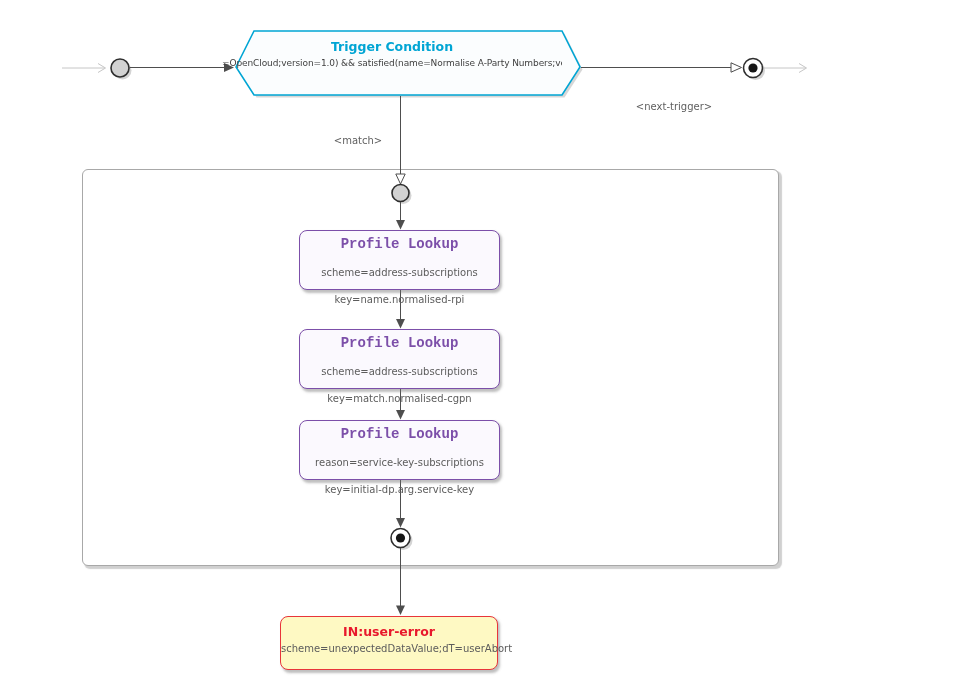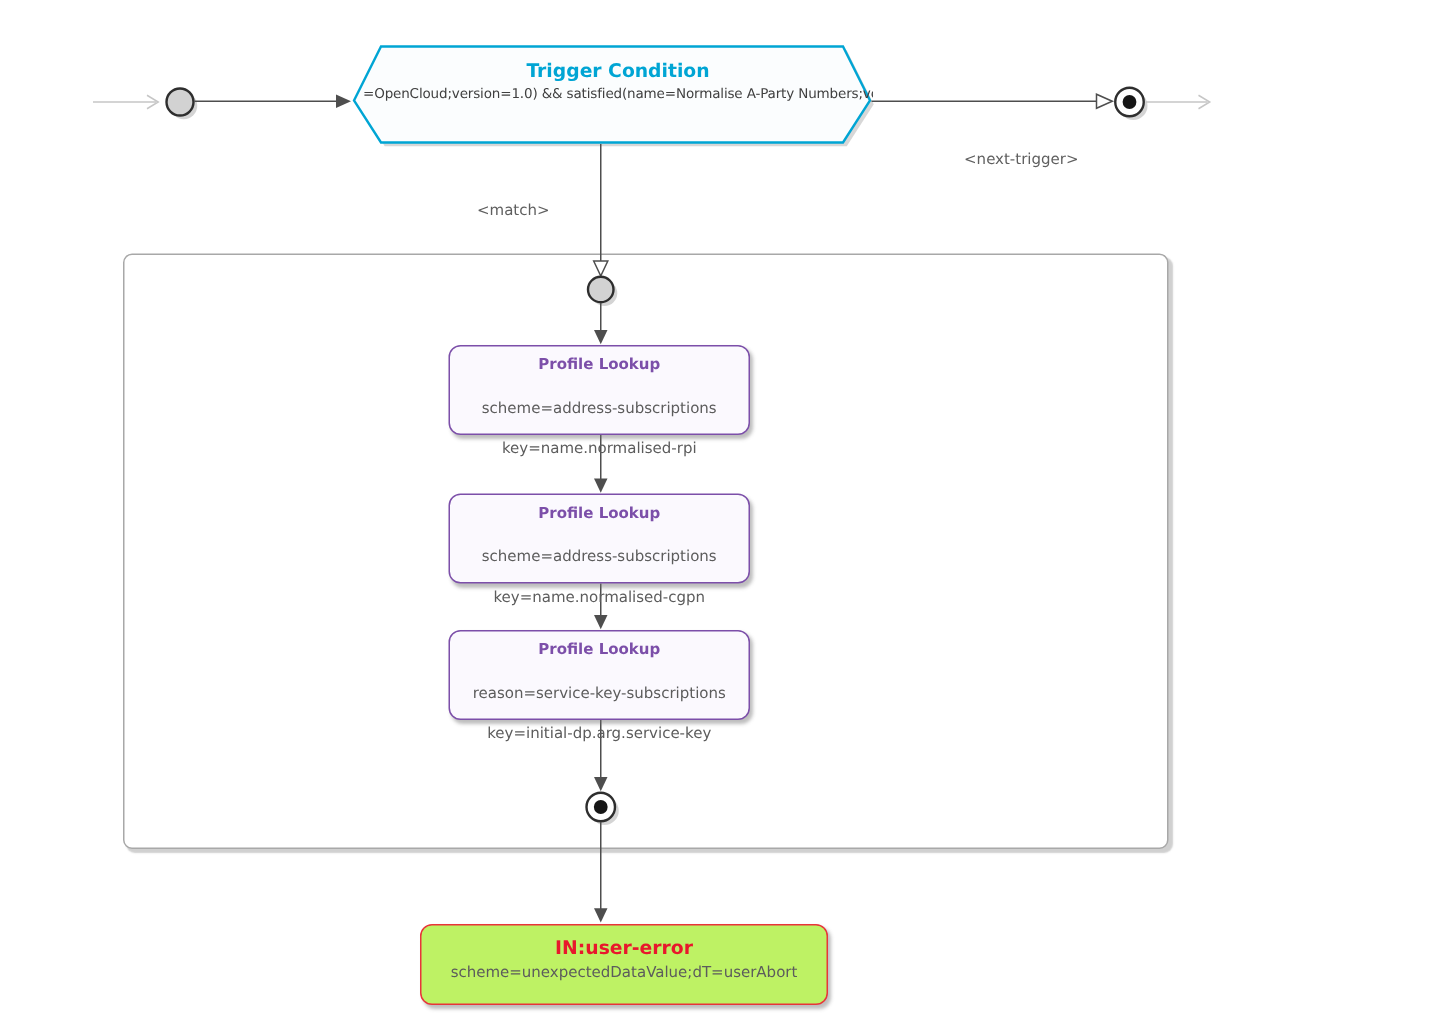--- a/index.html
+++ b/index.html
@@ -8,47 +8,47 @@
     font-family:"DejaVu Sans","Liberation Sans",sans-serif;overflow:hidden;
   }
   .layer{position:absolute;left:0;top:0;z-index:1;}
   
   .frame{
     position:absolute;left:82px;top:169px;width:695px;height:395px;
     background:#ffffff;border:1px solid #a8a8a8;border-radius:6px;
     box-shadow:2.5px 2.5px 1px rgba(150,150,150,0.45);z-index:0;
   }
   
-  .hex-label{position:absolute;left:242px;top:39px;width:340px;text-align:center;z-index:2;}
+  .hex-label{position:absolute;left:222px;top:39px;width:340px;text-align:center;z-index:2;}
   .hex-title{color:#00a5d4;font-weight:bold;font-size:12.5px;line-height:15px;}
   .hex-expr{
     font-size:9px;color:#3f3f3f;margin-top:4px;white-space:nowrap;overflow:hidden;
     letter-spacing:-0.1px;
   }
   
   .node{position:absolute;text-align:center;border-radius:8px;z-index:2;box-sizing:border-box;}
   .lookup{
     left:299px;width:201px;height:60px;
     border:1.5px solid #7c4fa9;background:#fbf9fe;
     box-shadow:2px 2.5px 2.5px rgba(110,110,110,0.45);
   }
-  .lookup-title{color:#7c4fa9;font-weight:bold;font-size:10px;padding-top:5px;line-height:16px;}
+  .lookup-title{color:#7c4fa9;font-weight:bold;font-size:14px;padding-top:5px;line-height:16px;font-family:Liberation Mono, monospace;}
   .lookup-param{font-size:10px;color:#5c5c5c;line-height:12px;margin-top:15px;}
   .lookup-param:first-of-type{margin-top:3px;}
   .error{
-    left:280px;top:616px;width:272px;height:54px;
-    border:1.5px solid #e8353a;background:#bef264;
+    left:280px;top:616px;width:218px;height:54px;
+    border:1.5px solid #e8353a;background:#fef9c3;
     box-shadow:2px 2.5px 2.5px rgba(110,110,110,0.45);
   }
   .error-title{color:#e8182c;font-weight:bold;font-size:12.5px;padding-top:7px;line-height:15px;}
   .error-detail{font-size:10px;color:#5c5c5c;margin-top:4px;line-height:12px;}
   
   .edge-label{position:absolute;font-size:10px;color:#5f5f5f;z-index:2;white-space:nowrap;}
-  .label-match{left:318px;top:135px;width:80px;}
-  .label-next{left:629px;top:101px;width:90px;text-align:right;}
+  .label-match{left:318px;top:135px;width:80px;text-align:center;}
+  .label-next{left:629px;top:101px;width:90px;text-align:center;}
 </style>
 </head>
 <body>
 
 <div class="canvas">
 
   <div class="frame"></div>
 
   <svg class="layer" width="957" height="684" viewBox="0 0 957 684">
 
@@ -140,21 +140,21 @@
 
   <div class="node lookup" style="top:230px;">
     <div class="lookup-title">Profile Lookup</div>
     <div class="lookup-param">scheme=address-subscriptions</div>
     <div class="lookup-param">key=name.normalised-rpi</div>
   </div>
 
   <div class="node lookup" style="top:329px;">
     <div class="lookup-title">Profile Lookup</div>
     <div class="lookup-param">scheme=address-subscriptions</div>
-    <div class="lookup-param">key=name.normalised-cgpn</div>
+    <div class="lookup-param">key=match.normalised-cgpn</div>
   </div>
 
   <div class="node lookup" style="top:420px;">
     <div class="lookup-title">Profile Lookup</div>
     <div class="lookup-param">reason=service-key-subscriptions</div>
     <div class="lookup-param">key=initial-dp.arg.service-key</div>
   </div>
 
   <div class="node error">
     <div class="error-title">IN:user-error</div>

